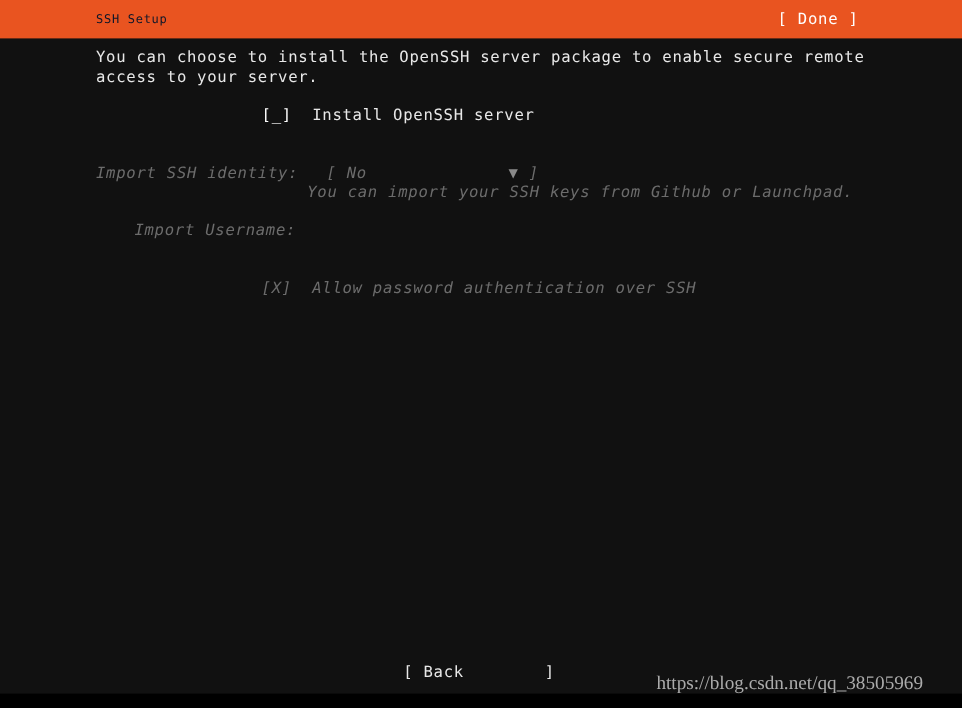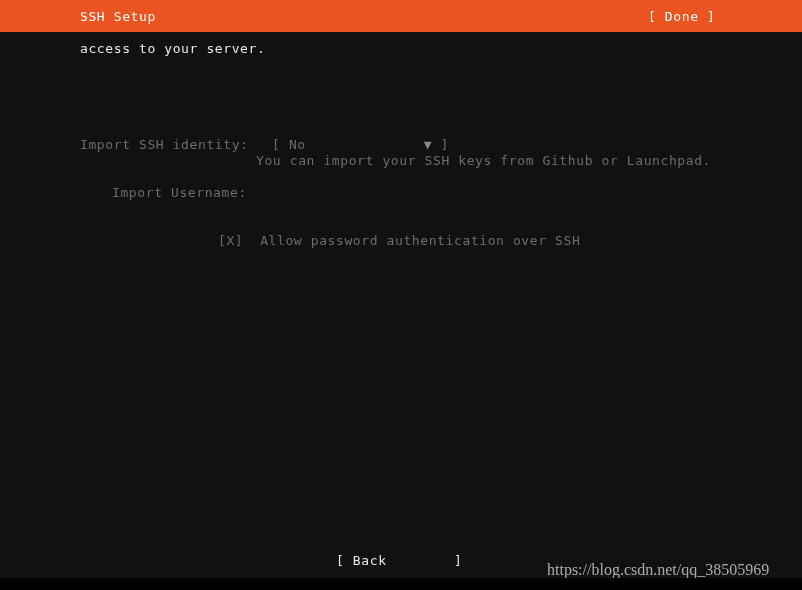--- a/index.html
+++ b/index.html
@@ -29,24 +29,24 @@
     left: 0;
     top: 0;
     width: 802px;
     height: 32px;
     background: #e95420;
   }
   .header-title {
     position: absolute;
     left: 80px;
     top: 9px;
-    font-size: 13px;
+    font-size: 10px;
     line-height: 16px;
     letter-spacing: 0.6px;
-    color: #ffffff;
+    color: #0f172a;
     white-space: pre;
   }
   .header-help {
     position: absolute;
     left: 648px;
     top: 9px;
     font-size: 13px;
     line-height: 16px;
     letter-spacing: 0.6px;
     color: #ffffff;
@@ -55,21 +55,21 @@
 
   
   .tty {
     position: absolute;
     font-size: 13px;
     line-height: 16px;
     letter-spacing: 0.6px;
     white-space: pre;
   }
   .bright { color: #e8e8e8; }
-  .dim    { color: #6c6c6c; }
+  .dim    { color: #6c6c6c; font-style: italic; }
 
   .intro {
     left: 80px;
     top: 41px;
   }
   .intro .line2 { display: block; }
 
   .row-install {
     left: 218px;
     top: 89px;
@@ -140,22 +140,23 @@
 </head>
 <body>
 
 <div id="screen">
 
   <div class="header-bar">
     <div class="header-title">SSH Setup</div>
     <div class="header-help">[ Done ]</div>
   </div>
 
-  <div class="tty bright intro"><span class="line2">access to your server.</span></div>
+  <div class="tty bright intro"><span>You can choose to install the OpenSSH server package to enable secure remote</span><span class="line2">access to your server.</span></div>
 
+  <div class="tty row-install"><span class="cbox">[_]</span><span class="lbl">  </span><span class="lbl">Install OpenSSH server</span></div>
 
   <div class="tty dim row-identity-label">Import SSH identity:</div>
 
   <div class="tty dim row-identity-value"><span>[</span><span> </span><span>No</span><span>              </span><span class="dd-arrow">▼</span><span> </span><span>]</span></div>
 
   <div class="tty dim row-identity-hint">You can import your SSH keys from Github or Launchpad.</div>
 
   <div class="tty dim row-allowpw"><span>[X]</span><span>  </span><span>Allow password authentication over SSH</span></div>
 
   <div class="tty dim row-username-label">Import Username:</div>

